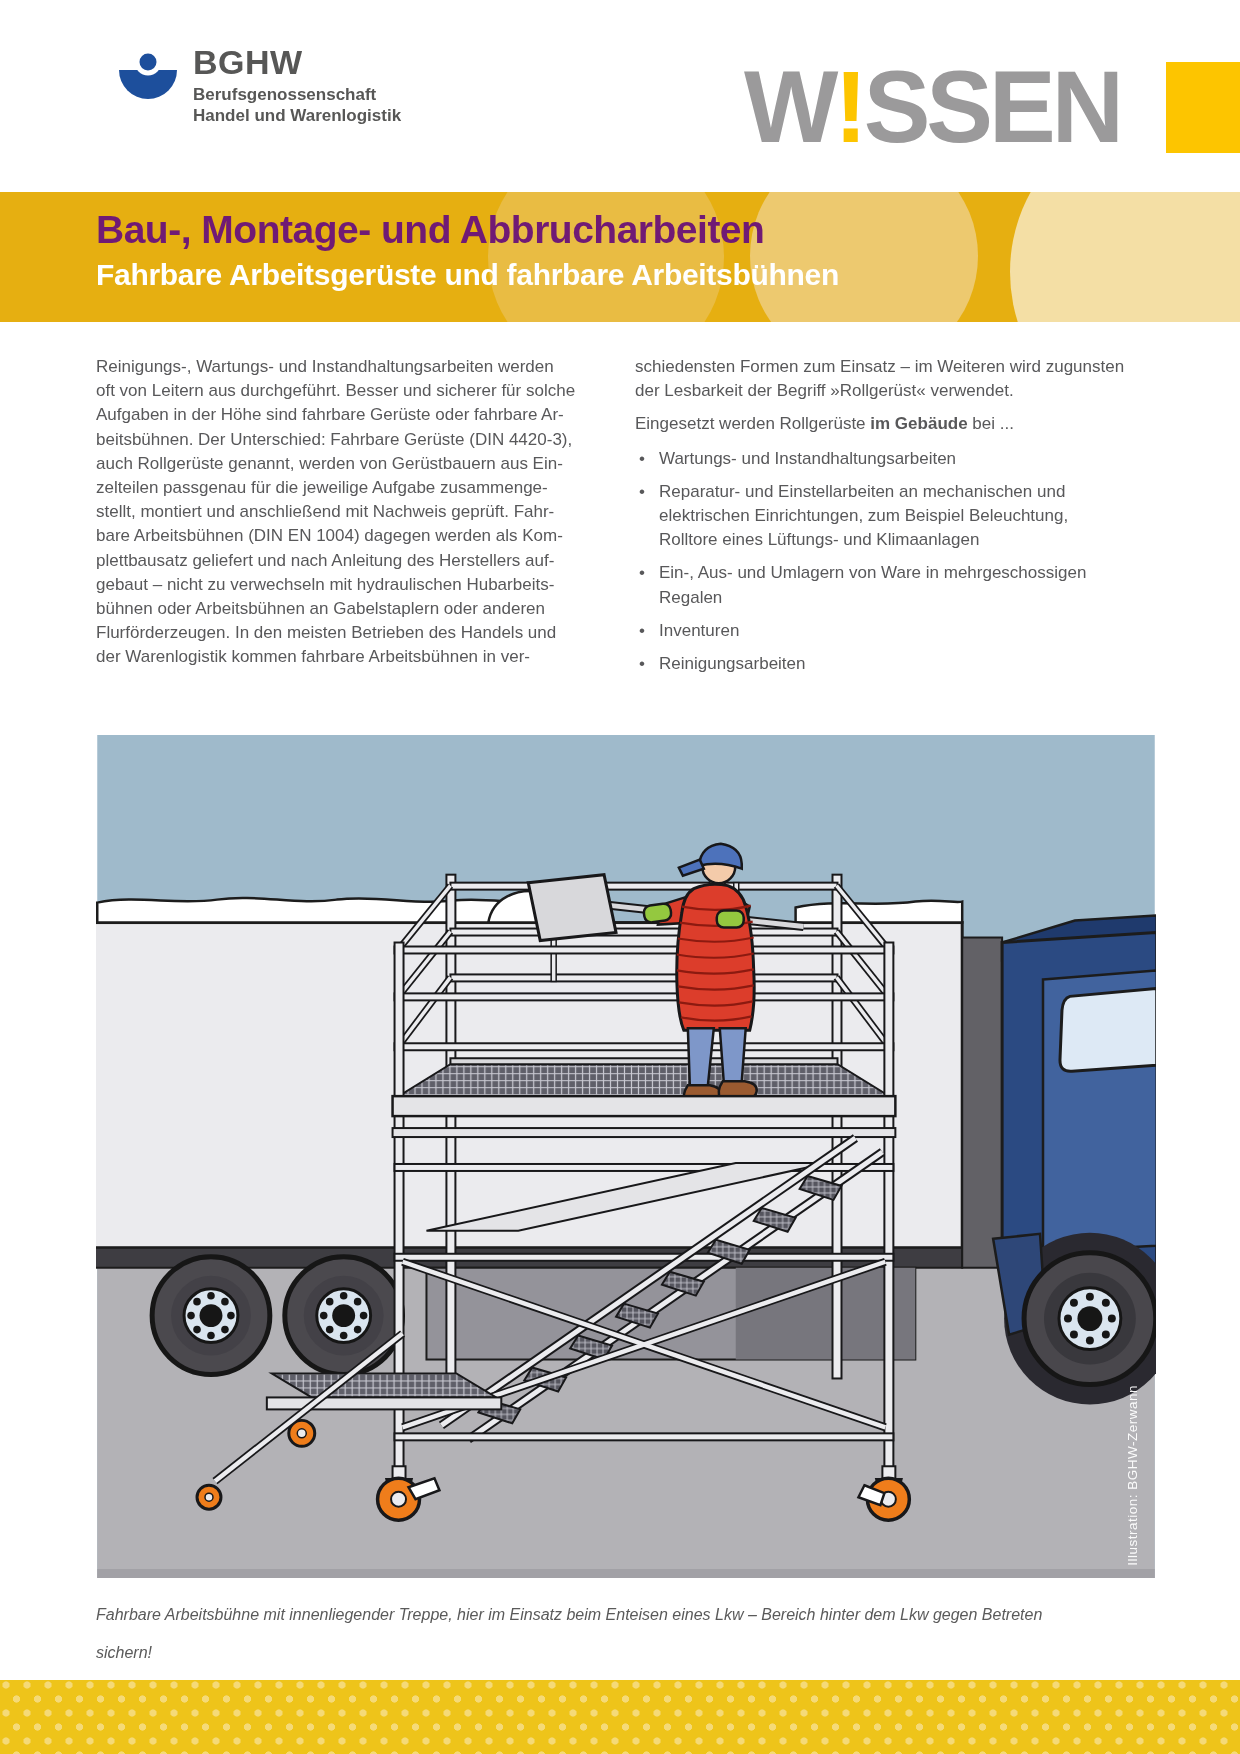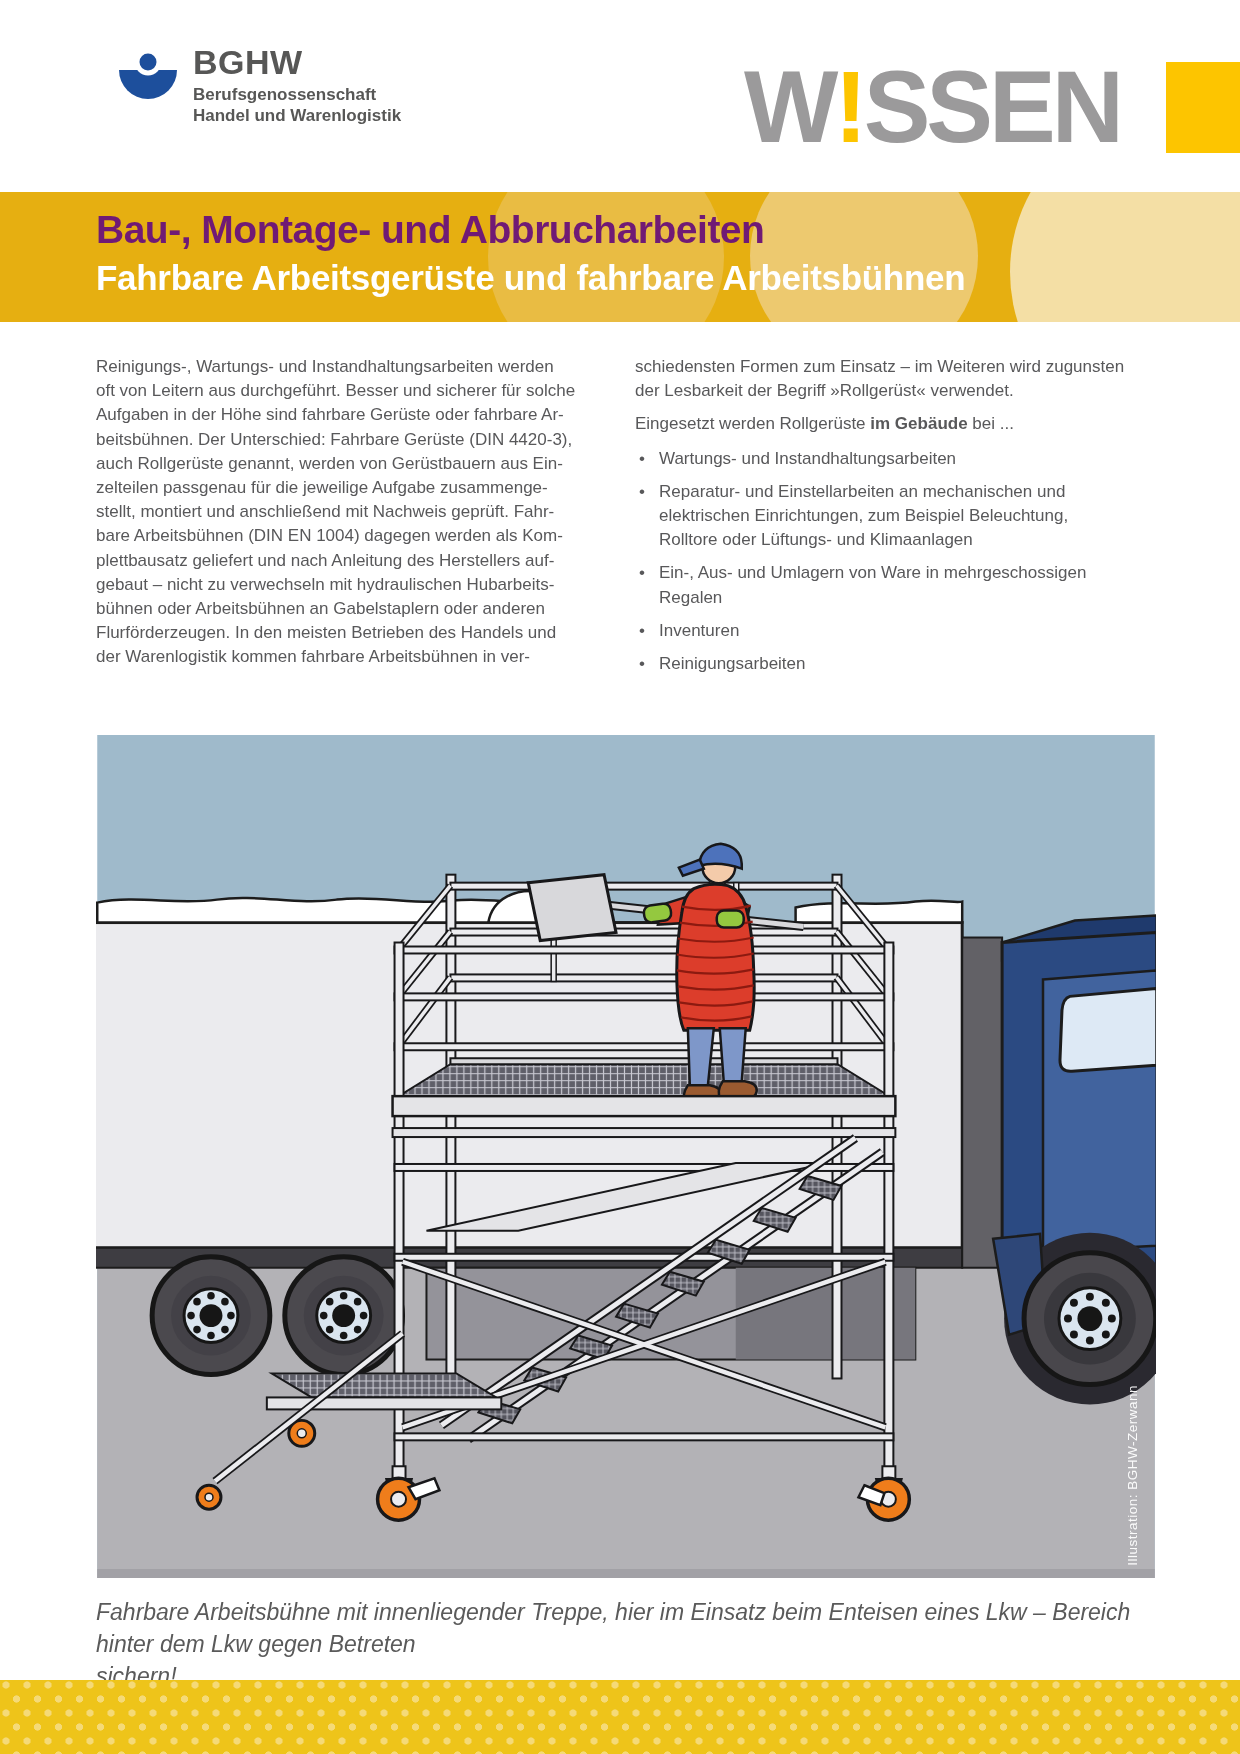--- a/index.html
+++ b/index.html
@@ -19,39 +19,39 @@
   .wissen-word{font-size:100px;line-height:92px;font-weight:bold;letter-spacing:-4px;color:#9b9a9b;transform:scaleY(1.02);}
   .wissen-word .excl{color:#fdc500;}
   .wissen-square{width:87px;height:91px;background:#fdc500;margin-left:46px;margin-top:2px;}
   
   .band{position:absolute;left:0;top:192px;width:1240px;height:130px;background:#e6af11;overflow:hidden;}
   .band .c{position:absolute;border-radius:50%;}
   .band .c1{left:488px;top:-53px;width:236px;height:236px;background:#e9bc43;}
   .band .c2{left:750px;top:-50px;width:228px;height:228px;background:#edc96f;}
   .band .c3{left:1010px;top:-85px;width:330px;height:330px;background:#f4dfa5;}
   .band-title{position:absolute;left:96px;top:16px;font-size:39px;font-weight:bold;color:#701a75;letter-spacing:-.5px;}
-  .band-sub{position:absolute;left:96px;top:66px;font-size:35px;font-weight:bold;color:#fff;letter-spacing:-.3px;}
+  .band-sub{position:absolute;left:96px;top:66px;font-size:30px;font-weight:bold;color:#fff;letter-spacing:-.3px;}
   
   .cols{position:absolute;left:96px;top:355px;width:1060px;display:flex;}
   .col{width:515px;font-size:17px;line-height:24.2px;color:#58585a;}
   .col-left{margin-right:24px;}
   .lines{white-space:pre-line;}
   .intro{margin-top:9px;}
   .intro b{color:#58585a;}
   ul.bullets{list-style:none;margin:10px 0 8px 0;padding:0;}
   ul.bullets li{position:relative;padding-left:24px;margin-bottom:9px;}
   ul.bullets li::before{content:"\2022";position:absolute;left:4px;top:0;}
   
   .figure{position:absolute;left:96px;top:735px;width:1060px;height:843px;overflow:hidden;}
   .figure svg{display:block;}
   .credit{
     position:absolute;right:16px;bottom:12px;color:#ffffff;font-size:13.5px;letter-spacing:.5px;
     writing-mode:vertical-rl;transform:rotate(180deg);opacity:.95;
   }
-  .caption{position:absolute;left:96px;top:1596px;width:1060px;font-size:23px;line-height:32px;
+  .caption{position:absolute;left:96px;top:1596px;width:1060px;font-size:16px;line-height:38px;
     font-style:italic;color:#5a5a5a;}
   
   .footer{
     position:absolute;left:0;top:1680px;width:1240px;height:74px;background:#eec41a;
     background-image:
       radial-gradient(circle, #f5da78 3.3px, rgba(0,0,0,0) 3.9px),
       radial-gradient(circle, #f5da78 3.3px, rgba(0,0,0,0) 3.9px);
     background-size:21px 28px;
     background-position:6px 5px, 16.5px 19px;
   }
@@ -106,21 +106,21 @@
 der Warenlogistik kommen fahrbare Arbeitsbühnen in ver-</div>
     </div>
     <div class="col">
       <div class="lines">schiedensten Formen zum Einsatz – im Weiteren wird zugunsten
 der Lesbarkeit der Begriff »Rollgerüst« verwendet.</div>
       <div class="intro"><span>Eingesetzt werden Rollgerüste </span><b>im Gebäude</b><span> bei ...</span></div>
       <ul class="bullets">
         <li class="lines">Wartungs- und Instandhaltungsarbeiten</li>
         <li class="lines">Reparatur- und Einstellarbeiten an mechanischen und
 elektrischen Einrichtungen, zum Beispiel Beleuchtung,
-Rolltore oder Lüftungs- und Klimaanlagen</li>
+Rolltore eines Lüftungs- und Klimaanlagen</li>
         <li class="lines">Ein-, Aus- und Umlagern von Ware in mehrgeschossigen
 Regalen</li>
         <li class="lines">Inventuren</li>
         <li class="lines">Reinigungsarbeiten</li>
       </ul>
     </div>
   </div>
 
   <div class="figure">
     <svg width="1060" height="843" viewBox="0 0 1060 845">

